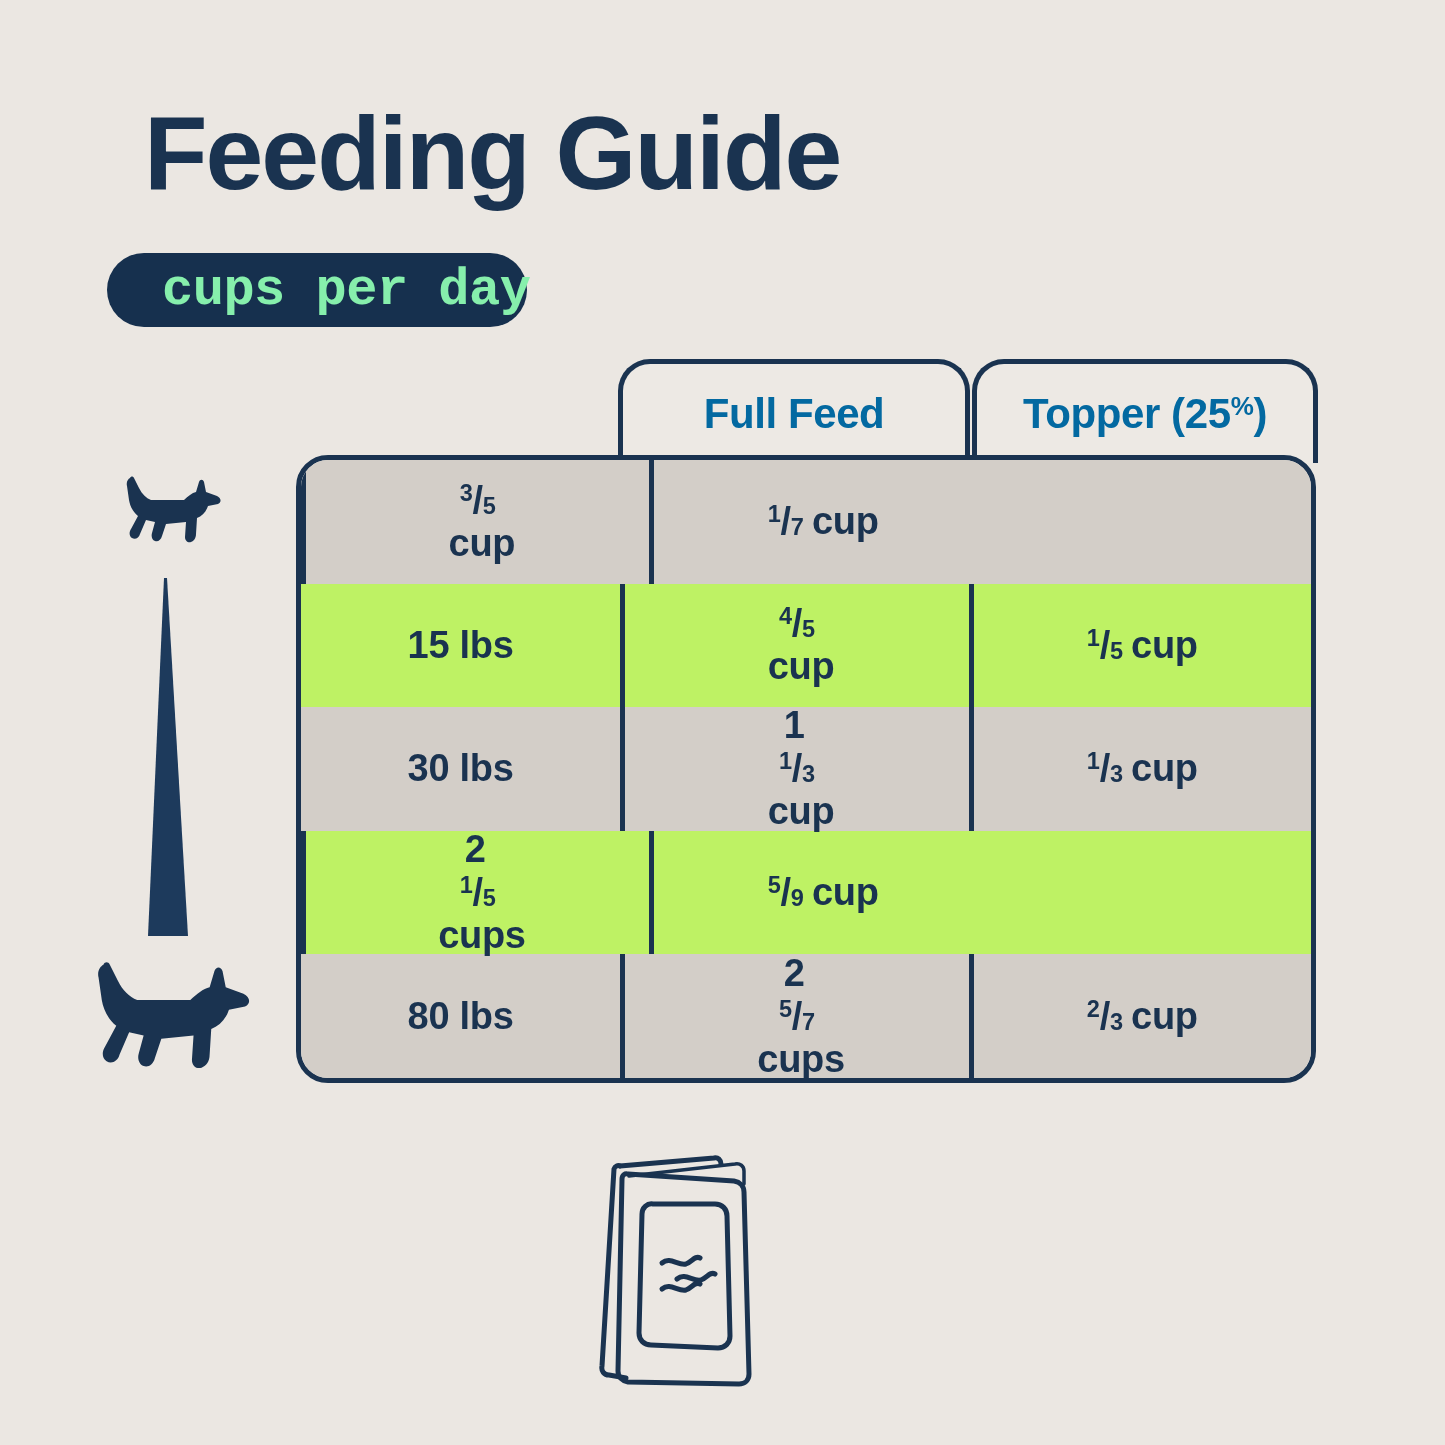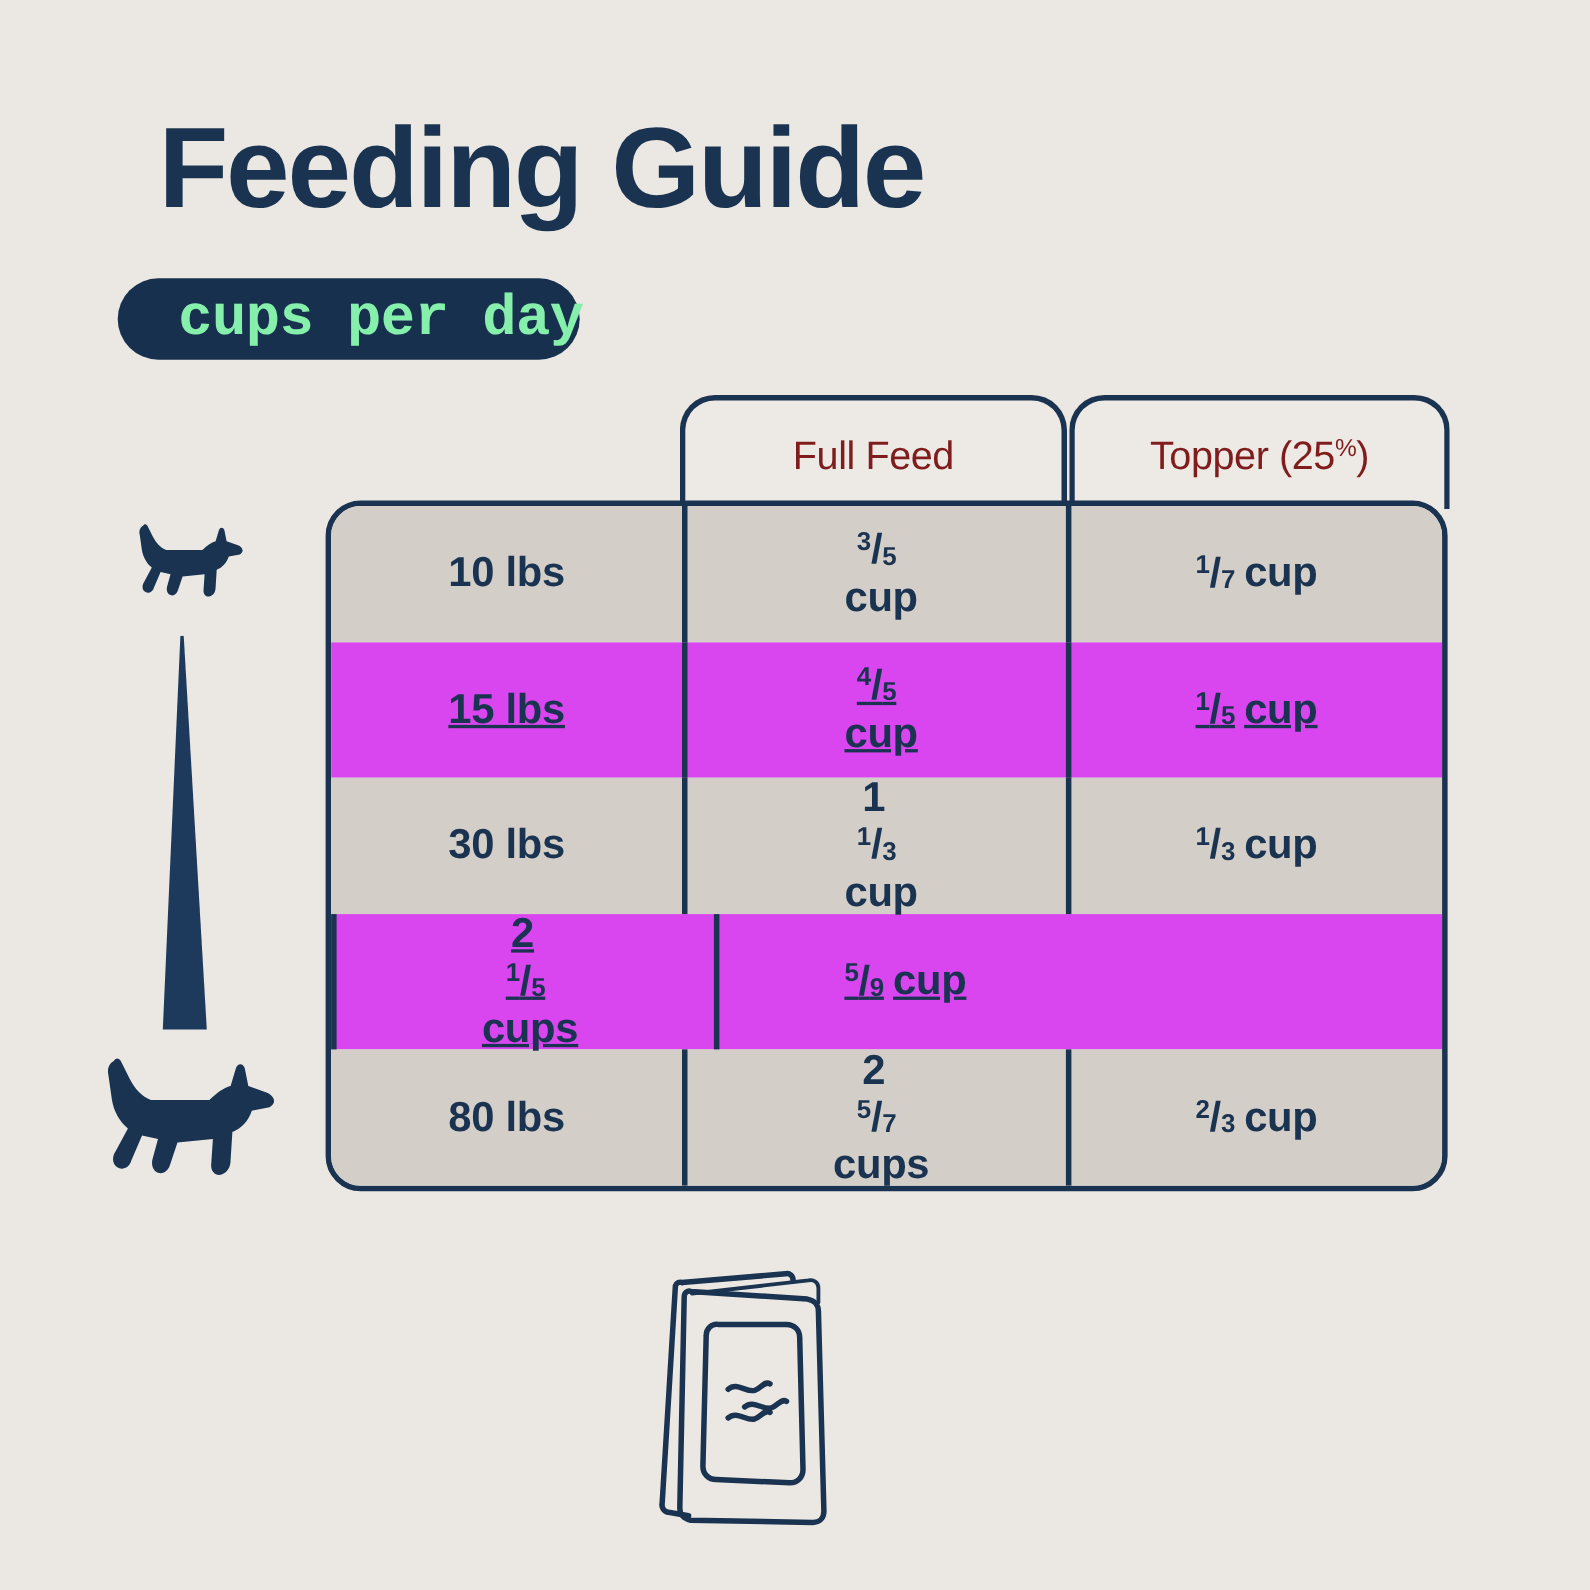--- a/index.html
+++ b/index.html
@@ -79,21 +79,21 @@
     box-sizing: border-box;
     overflow: hidden;
     background: #EDE9E4;
   }
   .trow {
     display: flex;
     height: 20%;
     width: 100%;
   }
   .trow.odd  { background: #D3CEC8; }
-  .trow.even { background: #d946ef; text-decoration: underline; }
+  .trow.even { background: #bef264; }
   .cell {
     display: flex;
     align-items: center;
     justify-content: center;
     box-sizing: border-box;
     font-size: 38px;
     font-weight: bold;
     letter-spacing: -0.3px;
     color: #1A3350;
   }
@@ -119,24 +119,24 @@
     border-radius: 32px 32px 0 0;
     box-sizing: border-box;
     background: #EDE9E4;
     display: flex;
     align-items: center;
     justify-content: center;
   }
   #head-full   { left: 618px;  width: 352px; }
   #head-topper { left: 972px;  width: 346px; }
   .head-label {
-    font-size: 36px;
-    font-weight: normal;
+    font-size: 42px;
+    font-weight: bold;
     letter-spacing: -0.4px;
-    color: #7f1d1d;
+    color: #0369a1;
     white-space: nowrap;
   }
   .sup-pct { font-size: 0.62em; vertical-align: 0.5em; }
 
   
   #bag-callout {
     position: absolute;
     left: 596px;
     top: 1152px;
     width: 724px;
@@ -203,21 +203,20 @@
 </div>
 
 <div class="head-card" id="head-topper">
   <span class="head-label"><span>Topper (25</span><span class="sup-pct">%</span><span>)</span></span>
 </div>
 
 <div id="feeding-table">
   <div class="table-body">
 
     <div class="trow odd">
-      <div class="cell cell-weight">10 lbs</div>
       <div class="cell cell-full">
         <span class="frac"><span class="num">3</span><span class="sl">/</span><span class="den">5</span></span>
           <span class="unit">cup</span>
       </div>
       <div class="cell cell-topper">
         <span class="frac"><span class="num">1</span><span class="sl">/</span><span class="den">7</span></span>
           <span class="unit">cup</span>
       </div>
     </div>
 

